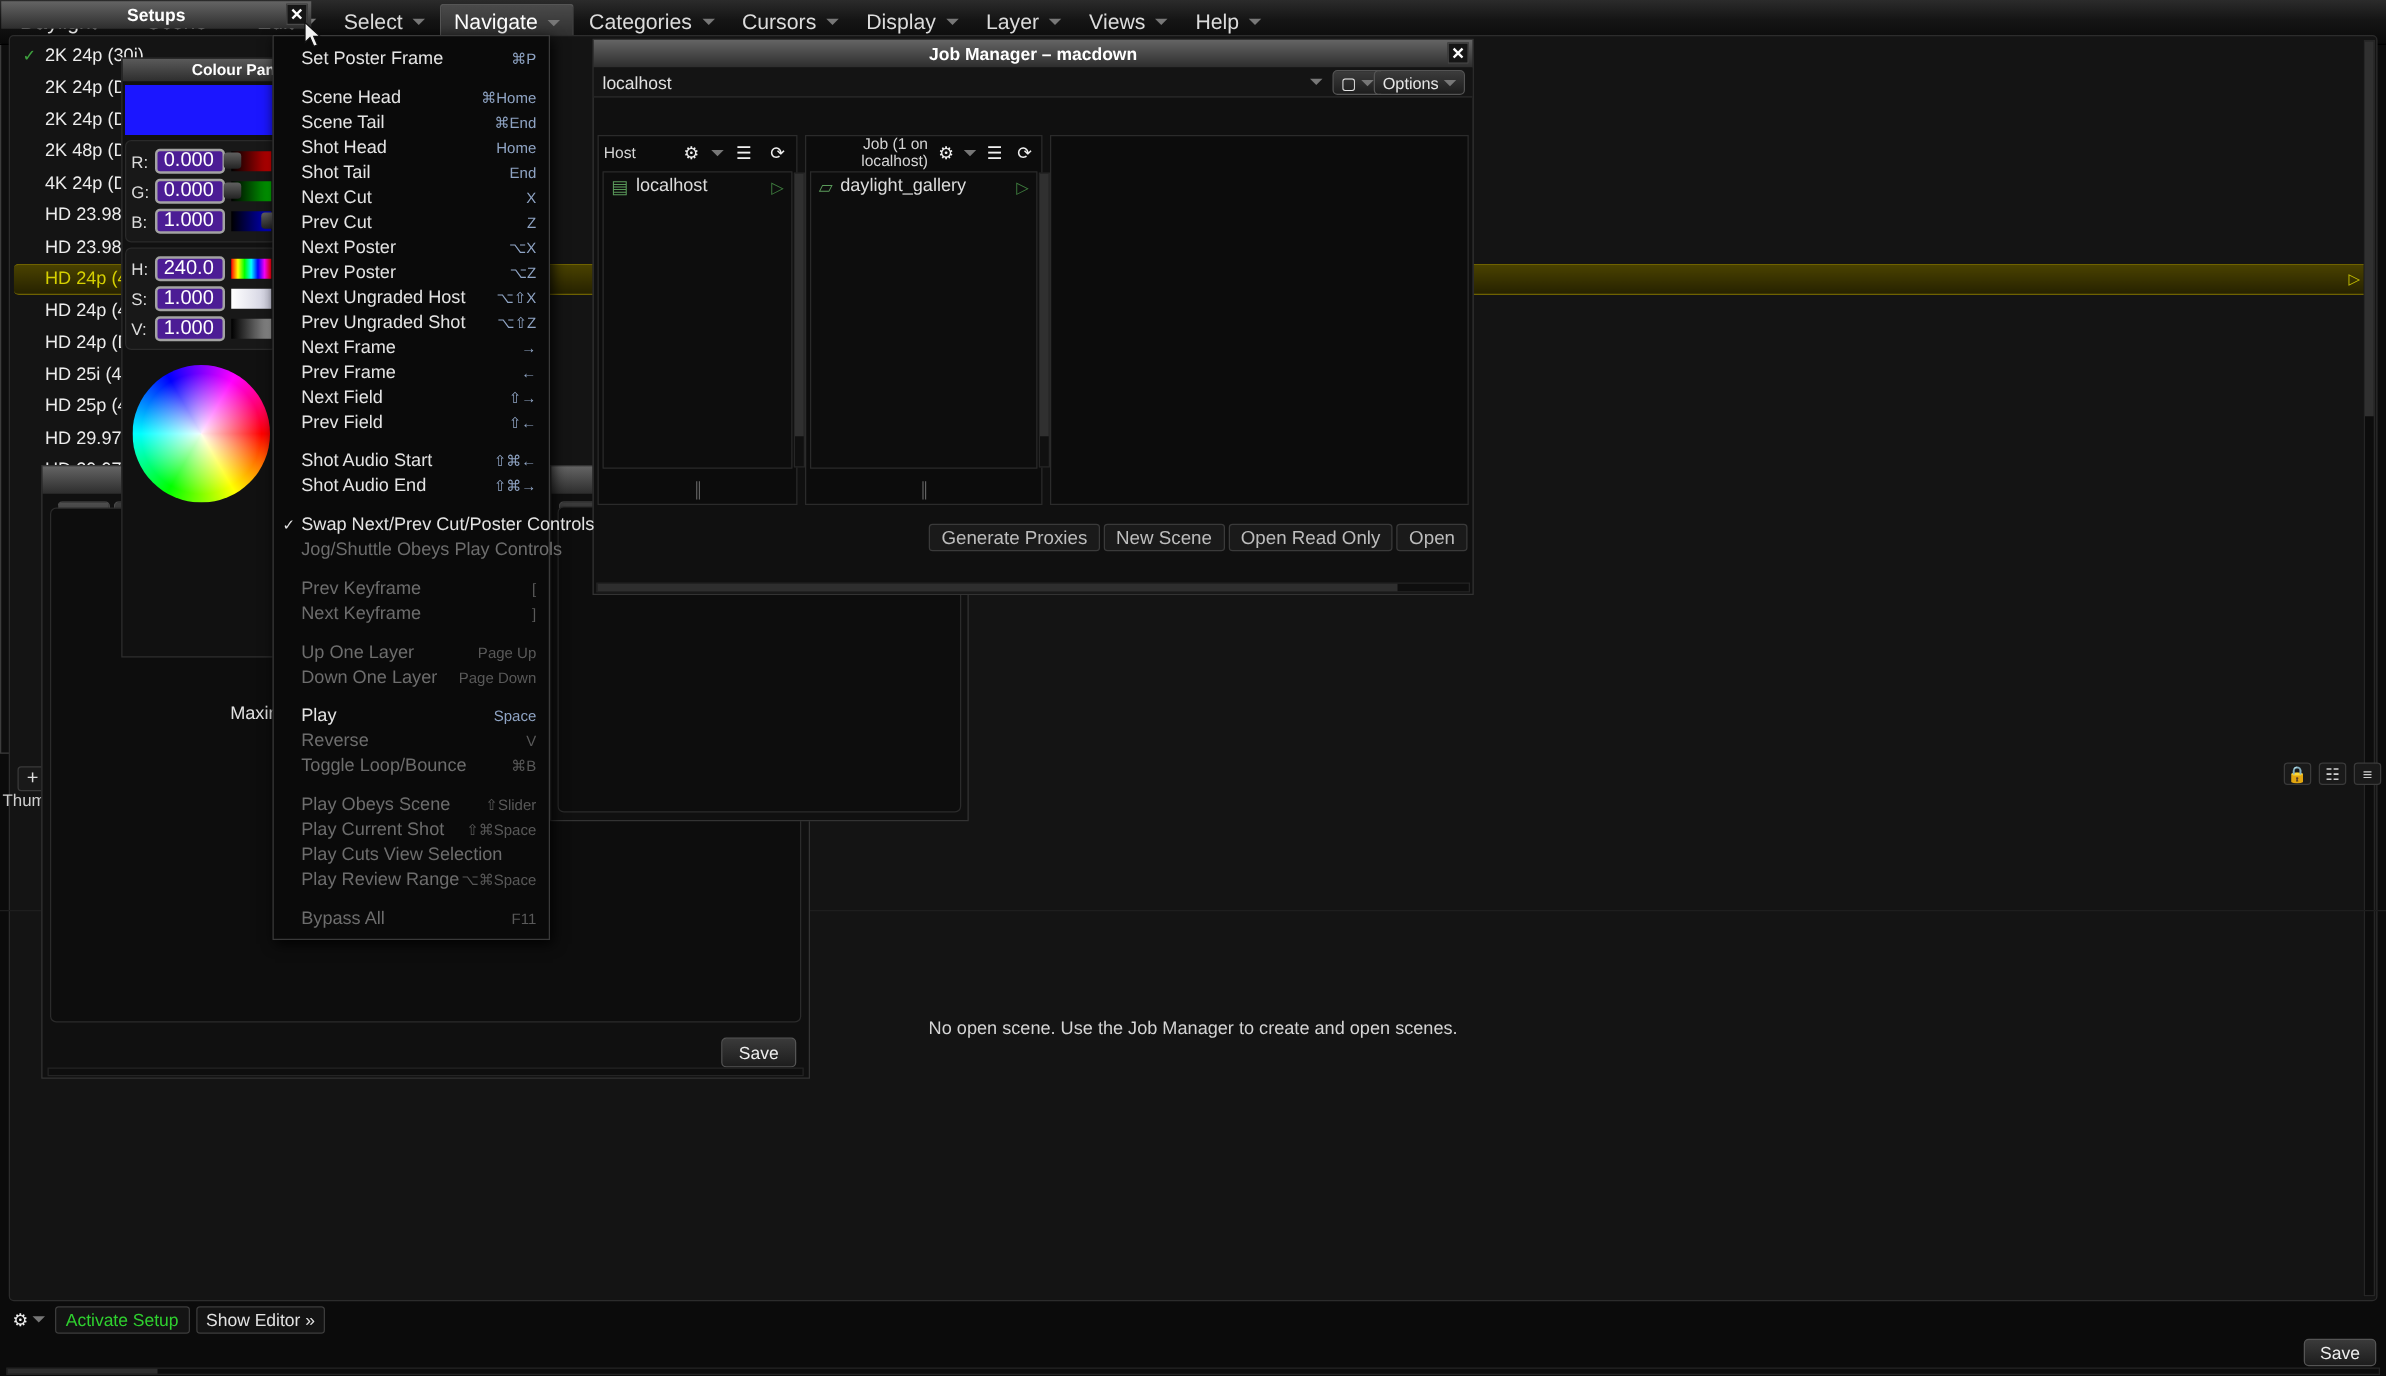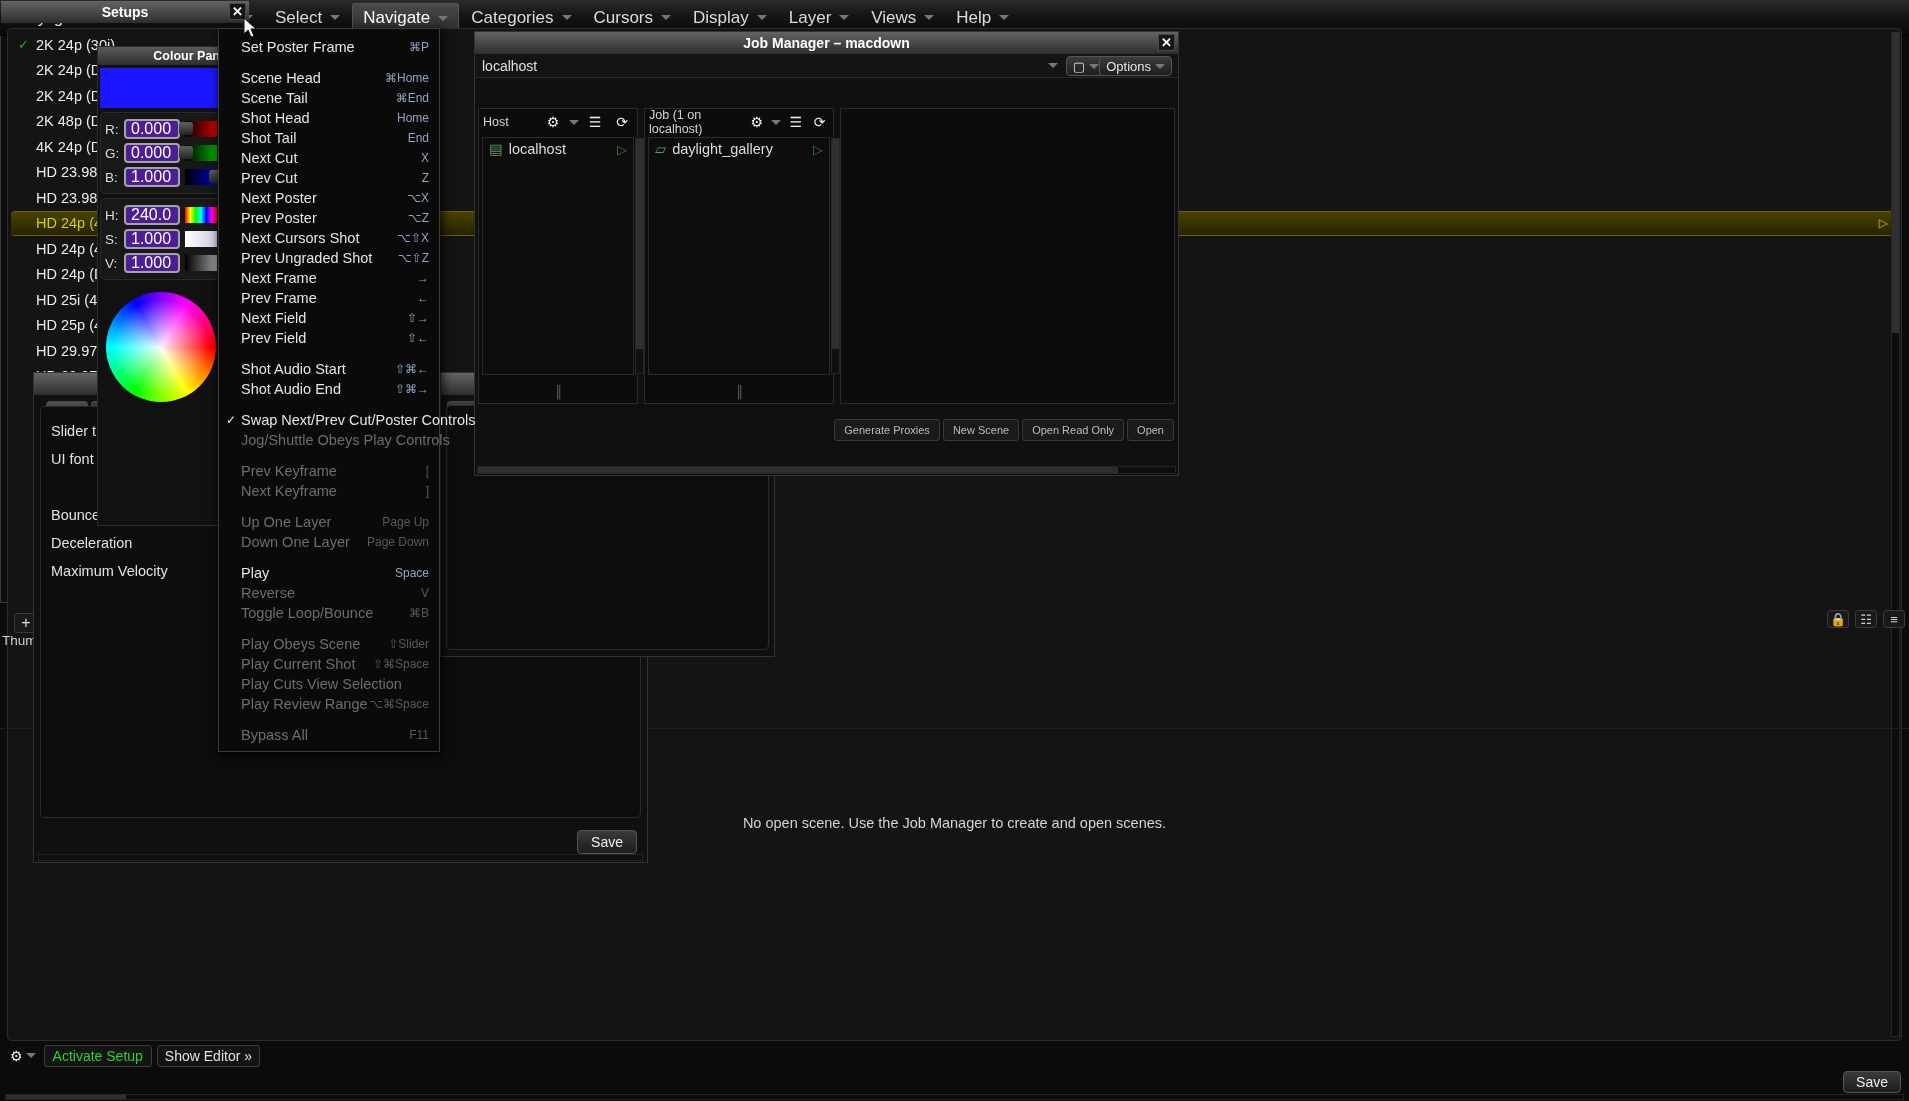--- a/index.html
+++ b/index.html
@@ -70,21 +70,21 @@
   .cp-strip { flex:1; height:16px; position:relative; }
   .cp-knob { position:absolute; left:-6px; top:1px; width:14px; height:13px; border-radius:3px;
              background:linear-gradient(180deg,#606060,#232323); }
   .wheel { width:110px; height:110px; border-radius:50%; margin:12px auto 0 auto;
     background:
       radial-gradient(circle at 50% 50%, rgba(255,255,255,.95) 0%, rgba(255,255,255,0) 62%),
       conic-gradient(from 90deg, #ff0000, #ffff00, #00ff00, #00ffff, #0000ff, #ff00ff, #ff0000);
   }
 
   
-  .win { position:absolute; background:#101010; border:1px solid #333; }
+  .win { position:absolute; background:#101010; border:1px solid #333;text-align:right; }
   .win-title {
     height:22px; background:linear-gradient(180deg,#646464,#2d2d2d);
     display:flex; align-items:center; justify-content:center;
     font-size:14px; font-weight:bold; color:#fff; position:relative;
   }
   .win-close {
     position:absolute; right:3px; top:2px; width:17px; height:17px;
     background:#151515; border:1px solid #4a4a4a; color:#fff;
     display:flex; align-items:center; justify-content:center; font-size:13px; font-weight:bold;
   }
@@ -115,21 +115,21 @@
   .scene-info {
     position:absolute; left:6px; right:6px; top:318px; height:20px;
     display:flex; align-items:center; justify-content:center; font-size:13.5px; color:#cfcfcf;
   }
   .scene-info::before, .scene-info::after {
     content:""; flex:1; height:1px; background:#2e2e2e; margin:0 10px;
   }
   .jm-bottom { position:absolute; left:0; right:0; bottom:0; height:60px; }
   .jm-actions { position:absolute; right:4px; top:4px; display:flex; gap:3px; }
   .flat-btn { height:22px; padding:0 9px; background:#1a1a1a; border:1px solid #3a3a3a;
-    border-radius:3px; font-size:11px; color:#bdbdbd; display:flex; align-items:center; }
+    border-radius:3px; font-size:15px; color:#bdbdbd; display:flex; align-items:center; }
   .hscroll { position:absolute; left:2px; right:2px; bottom:1px; height:8px; background:#0e0e0e; border:1px solid #242424; }
   .hthumb { position:absolute; top:0; bottom:0; background:#2e2e2e; }
 
   
   #prefs { left:33px; top:372px; width:615px; height:491px; z-index:20; }
   .pf-tabs { display:flex; gap:3px; padding:6px 0 0 12px; }
   .pf-tab { height:24px; padding:0 13px; font-size:14px; color:#dcdcdc;
     background:linear-gradient(180deg,#3c3c3c,#202020); border:1px solid #4a4a4a;
     border-bottom:none; border-radius:4px 4px 0 0; display:flex; align-items:center; }
   .pf-tab.sel { background:linear-gradient(180deg,#4e4e4e,#2a2a2a); color:#fff; }
@@ -583,21 +583,21 @@
       </div>
       <div class="mi">
         <span>Next Poster</span>
         <span class="sc">⌥X</span>
       </div>
       <div class="mi">
         <span>Prev Poster</span>
         <span class="sc">⌥Z</span>
       </div>
       <div class="mi">
-        <span>Next Cursors Shot</span>
+        <span>Next Ungraded Host</span>
         <span class="sc">⌥⇧X</span>
       </div>
       <div class="mi">
         <span>Prev Ungraded Shot</span>
         <span class="sc">⌥⇧Z</span>
       </div>
       <div class="mi">
         <span>Next Frame</span>
         <span class="sc">→</span>
       </div>

